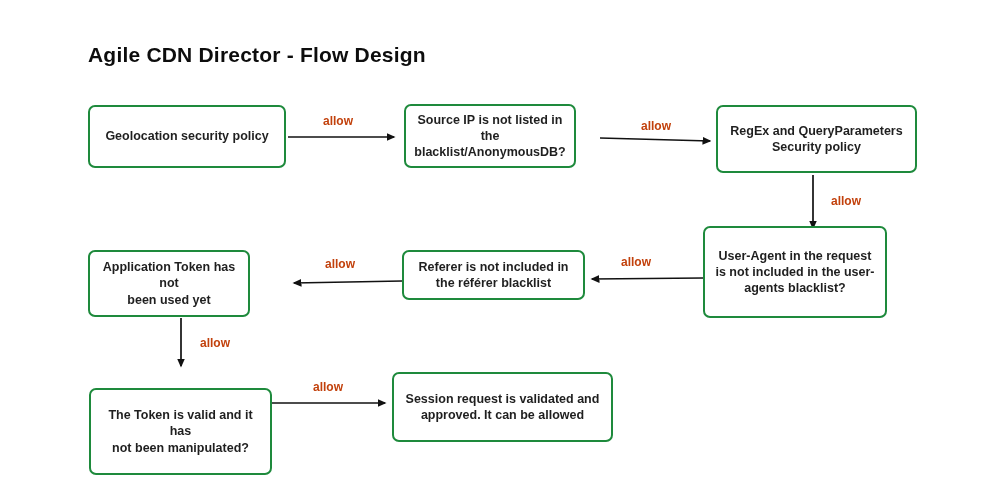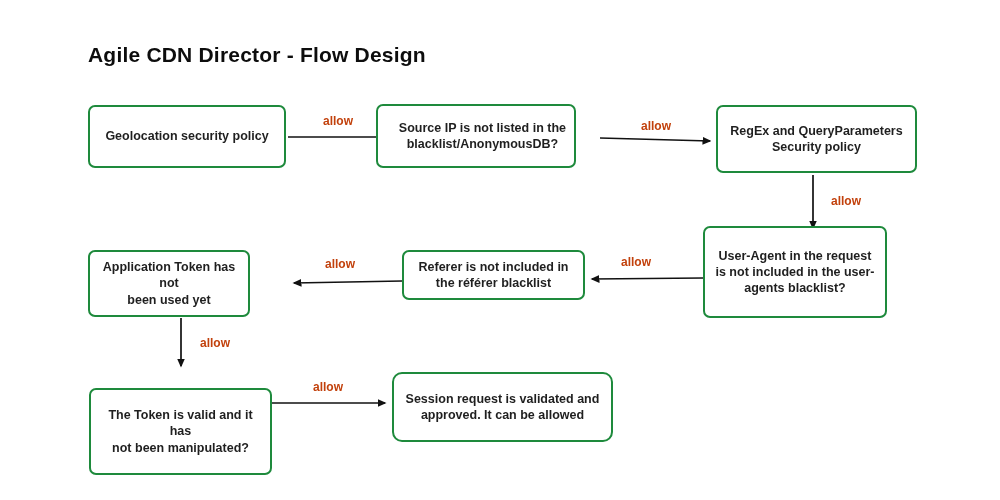--- a/index.html
+++ b/index.html
@@ -38,27 +38,27 @@
   }
   .edge-label{
     position:absolute;
     transform:translate(-50%,-50%);
     font-size:12px;font-weight:700;color:#c2410c;
     background:transparent;
   }
   svg.wires{position:absolute;left:0;top:0;width:1000px;height:500px;}
   
   #n0{left:88px; top:105px;width:198px;height:63px;text-align:right;}
-  #n1{left:376px;top:104px;width:200px;height:64px;justify-content:flex-end;}
+  #n1{left:404px;top:104px;width:172px;height:64px;}
   #n2{left:716px;top:105px;width:201px;height:68px;}
   #n3{left:703px;top:226px;width:184px;height:92px;}
   #n4{left:402px;top:250px;width:183px;height:50px;}
   #n5{left:88px; top:250px;width:162px;height:67px;}
   #n6{left:89px; top:388px;width:183px;height:87px;}
-  #n7{left:392px;top:372px;width:221px;height:70px;border-radius:10px;}
+  #n7{left:392px;top:372px;width:221px;height:70px;}
   
   #e0{left:338px;top:121px;}
   #e1{left:656px;top:126px;}
   #e2{left:846px;top:201px;}
   #e3{left:636px;top:262px;}
   #e4{left:340px;top:264px;}
   #e5{left:215px;top:343px;}
   #e6{left:328px;top:387px;}
 </style>
 </head>

